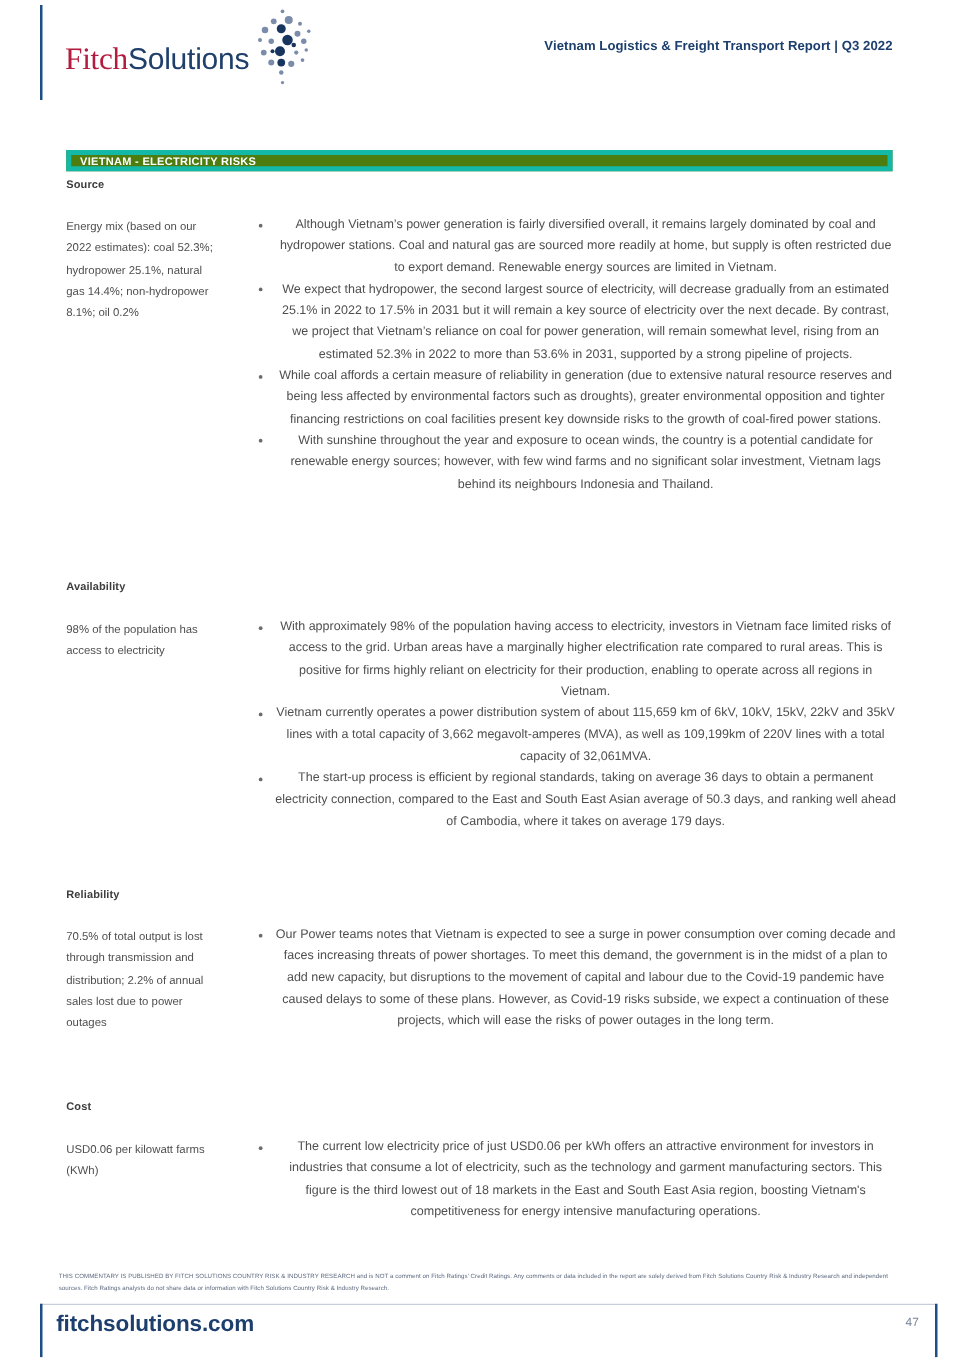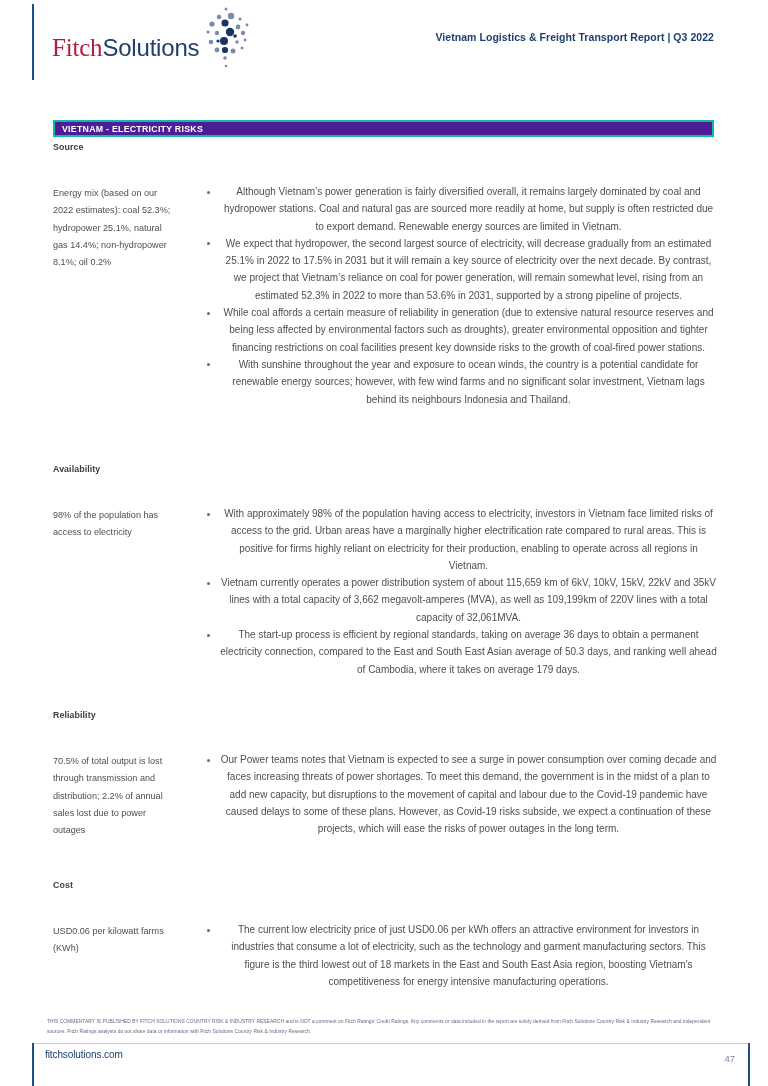--- a/index.html
+++ b/index.html
@@ -94,22 +94,22 @@
     white-space: nowrap;
   }
 
   
   .section-band {
     position: absolute;
     left: 53px;
     top: 120px;
     width: 661px;
     height: 17px;
-    background: #4c1d95;
-    border: 2px solid #14b8a6;
+    background: #4d7c0f;
+    border: 4px solid #14b8a6;
     box-sizing: border-box;
     display: flex;
     align-items: center;
   }
   .section-band-label {
     color: #ffffff;
     font-size: 8.8px;
     font-weight: bold;
     letter-spacing: 0.25px;
     padding-left: 7px;
@@ -169,21 +169,21 @@
     height: 3px;
     border-radius: 50%;
     background: #6b6b6b;
   }
 
   
   .sec-source   { position: absolute; left: 0; top: 0;   width: 665px; }
   .sec-avail    { position: absolute; left: 0; top: 322px; width: 665px; }
   .sec-rel      { position: absolute; left: 0; top: 568px; width: 665px; }
   .sec-cost     { position: absolute; left: 0; top: 738px; width: 665px; }
-  .sec-body-gap { margin-top: 31px; gap: 29px; }
+  .sec-body-gap { margin-top: 19px; gap: 29px; }
 
   
   .disclaimer {
     position: absolute;
     left: 47px;
     top: 1017px;
     width: 676px;
     font-size: 4.9px;
     line-height: 9.6px;
     color: #5f6b80;
@@ -195,22 +195,22 @@
     left: 32px;
     top: 1043px;
     width: 716px;
     height: 1px;
     background: #c8cfdb;
   }
   .footer-url {
     position: absolute;
     left: 45px;
     top: 1049px;
-    font-size: 10px;
-    font-weight: normal;
+    font-size: 18px;
+    font-weight: bold;
     color: #1d3f6e;
     letter-spacing: -0.1px;
   }
   .footer-page {
     position: absolute;
     right: 33px;
     top: 1053px;
     font-size: 9.5px;
     color: #7a8599;
   }

